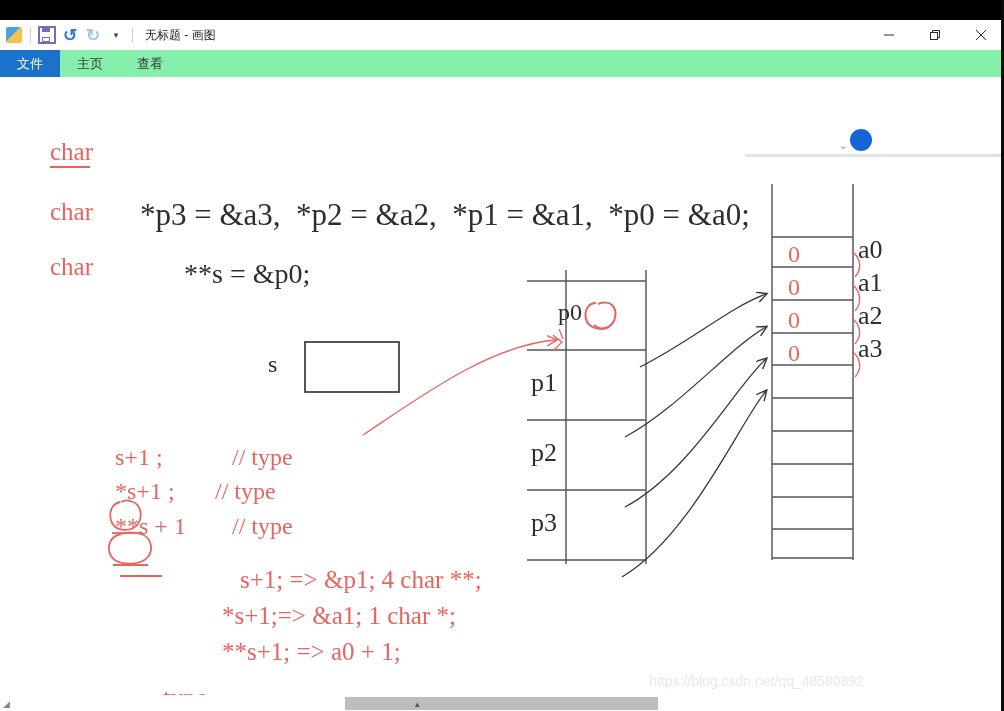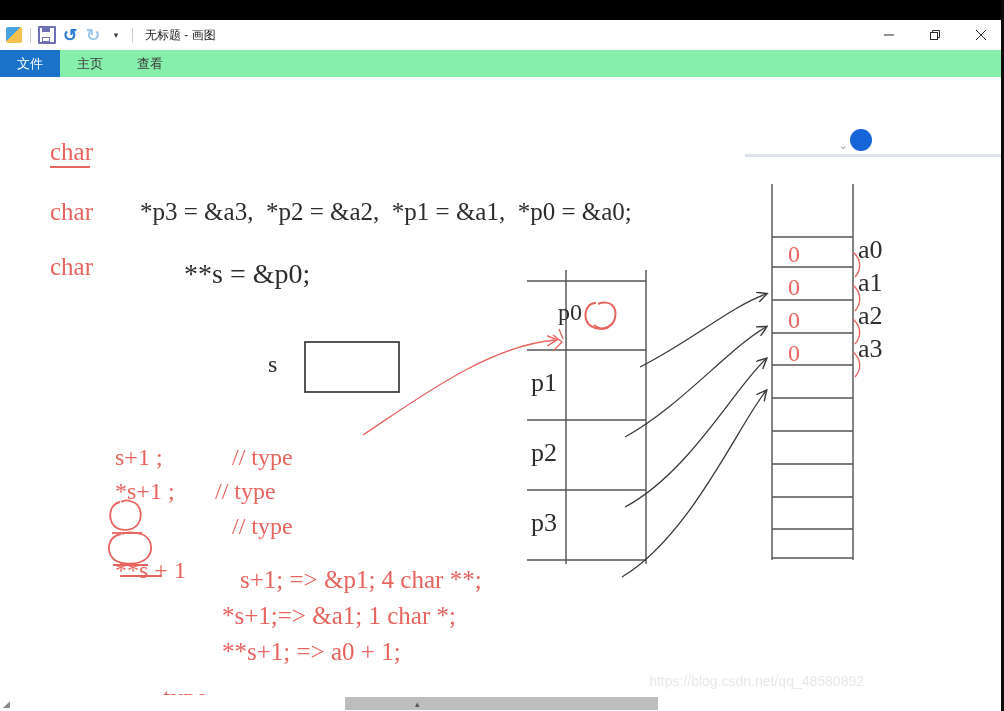--- a/index.html
+++ b/index.html
@@ -298,21 +298,21 @@
 
         <line x1="120" y1="498" x2="160" y2="498"></line>
         <line x1="120" y1="499" x2="162" y2="499" stroke="#e8645f" stroke-width="2"></line>
 
         <path d="M163 637 C178 648 200 650 219 639" fill="none" stroke="#e8645f" stroke-width="2.6"></path>
       </svg>
 
       <span class="ctext kw" style="left:50px; top:62px; font-size:25px;">char</span>
 
       <span class="ctext kw" style="left:50px; top:122px; font-size:25px;">char</span>
-      <span class="ctext blk" style="left:140px; top:122px; font-size:25px;">*p3 = &amp;a3,  *p2 = &amp;a2,  *p1 = &amp;a1,  *p0 = &amp;a0;</span>
+      <span class="ctext blk" style="left:140px; top:122px; font-size:31px;">*p3 = &amp;a3,  *p2 = &amp;a2,  *p1 = &amp;a1,  *p0 = &amp;a0;</span>
 
       <span class="ctext kw" style="left:50px; top:177px; font-size:25px;">char</span>
       <span class="ctext blk" style="left:148px; top:183px; font-size:28px;margin-left:36px;">**s = &amp;p0;</span>
 
       <span class="ctext blk" style="left:268px; top:275px; font-size:24px;">s</span>
 
       <span class="ctext blk" style="left:558px; top:223px; font-size:24px;">p0</span>
       <span class="ctext blk" style="left:531px; top:293px; font-size:26px;">p1</span>
       <span class="ctext blk" style="left:531px; top:363px; font-size:26px;">p2</span>
       <span class="ctext blk" style="left:531px; top:433px; font-size:26px;">p3</span>
@@ -326,21 +326,21 @@
       <span class="ctext blk" style="left:858px; top:193px; font-size:26px;">a1</span>
       <span class="ctext blk" style="left:858px; top:226px; font-size:26px;">a2</span>
       <span class="ctext blk" style="left:858px; top:259px; font-size:26px;">a3</span>
 
       <span class="ctext red" style="left:115px; top:368px; font-size:24px;">s+1 ;</span>
       <span class="ctext red" style="left:232px; top:368px; font-size:24px;">// type</span>
 
       <span class="ctext red" style="left:115px; top:402px; font-size:24px;">*s+1 ;</span>
       <span class="ctext red" style="left:215px; top:402px; font-size:24px;">// type</span>
 
-      <span class="ctext red" style="left:115px; top:437px; font-size:24px;margin-top:44px;">**s + 1</span>
+      <span class="ctext red" style="left:115px; top:437px; font-size:24px;">**s + 1</span>
       <span class="ctext red" style="left:232px; top:437px; font-size:24px;">// type</span>
 
       <span class="ctext red" style="left:240px; top:490px; font-size:25px;">s+1; =&gt; &amp;p1; 4 char **;</span>
       <span class="ctext red" style="left:222px; top:526px; font-size:25px;">*s+1;=&gt; &amp;a1; 1 char *;</span>
       <span class="ctext red" style="left:222px; top:562px; font-size:25px;">**s+1; =&gt; a0 + 1;</span>
 
       <span class="ctext red" style="left:163px; top:608px; font-size:26px;">type</span>
 
       <div class="hline-wm"></div>
 

